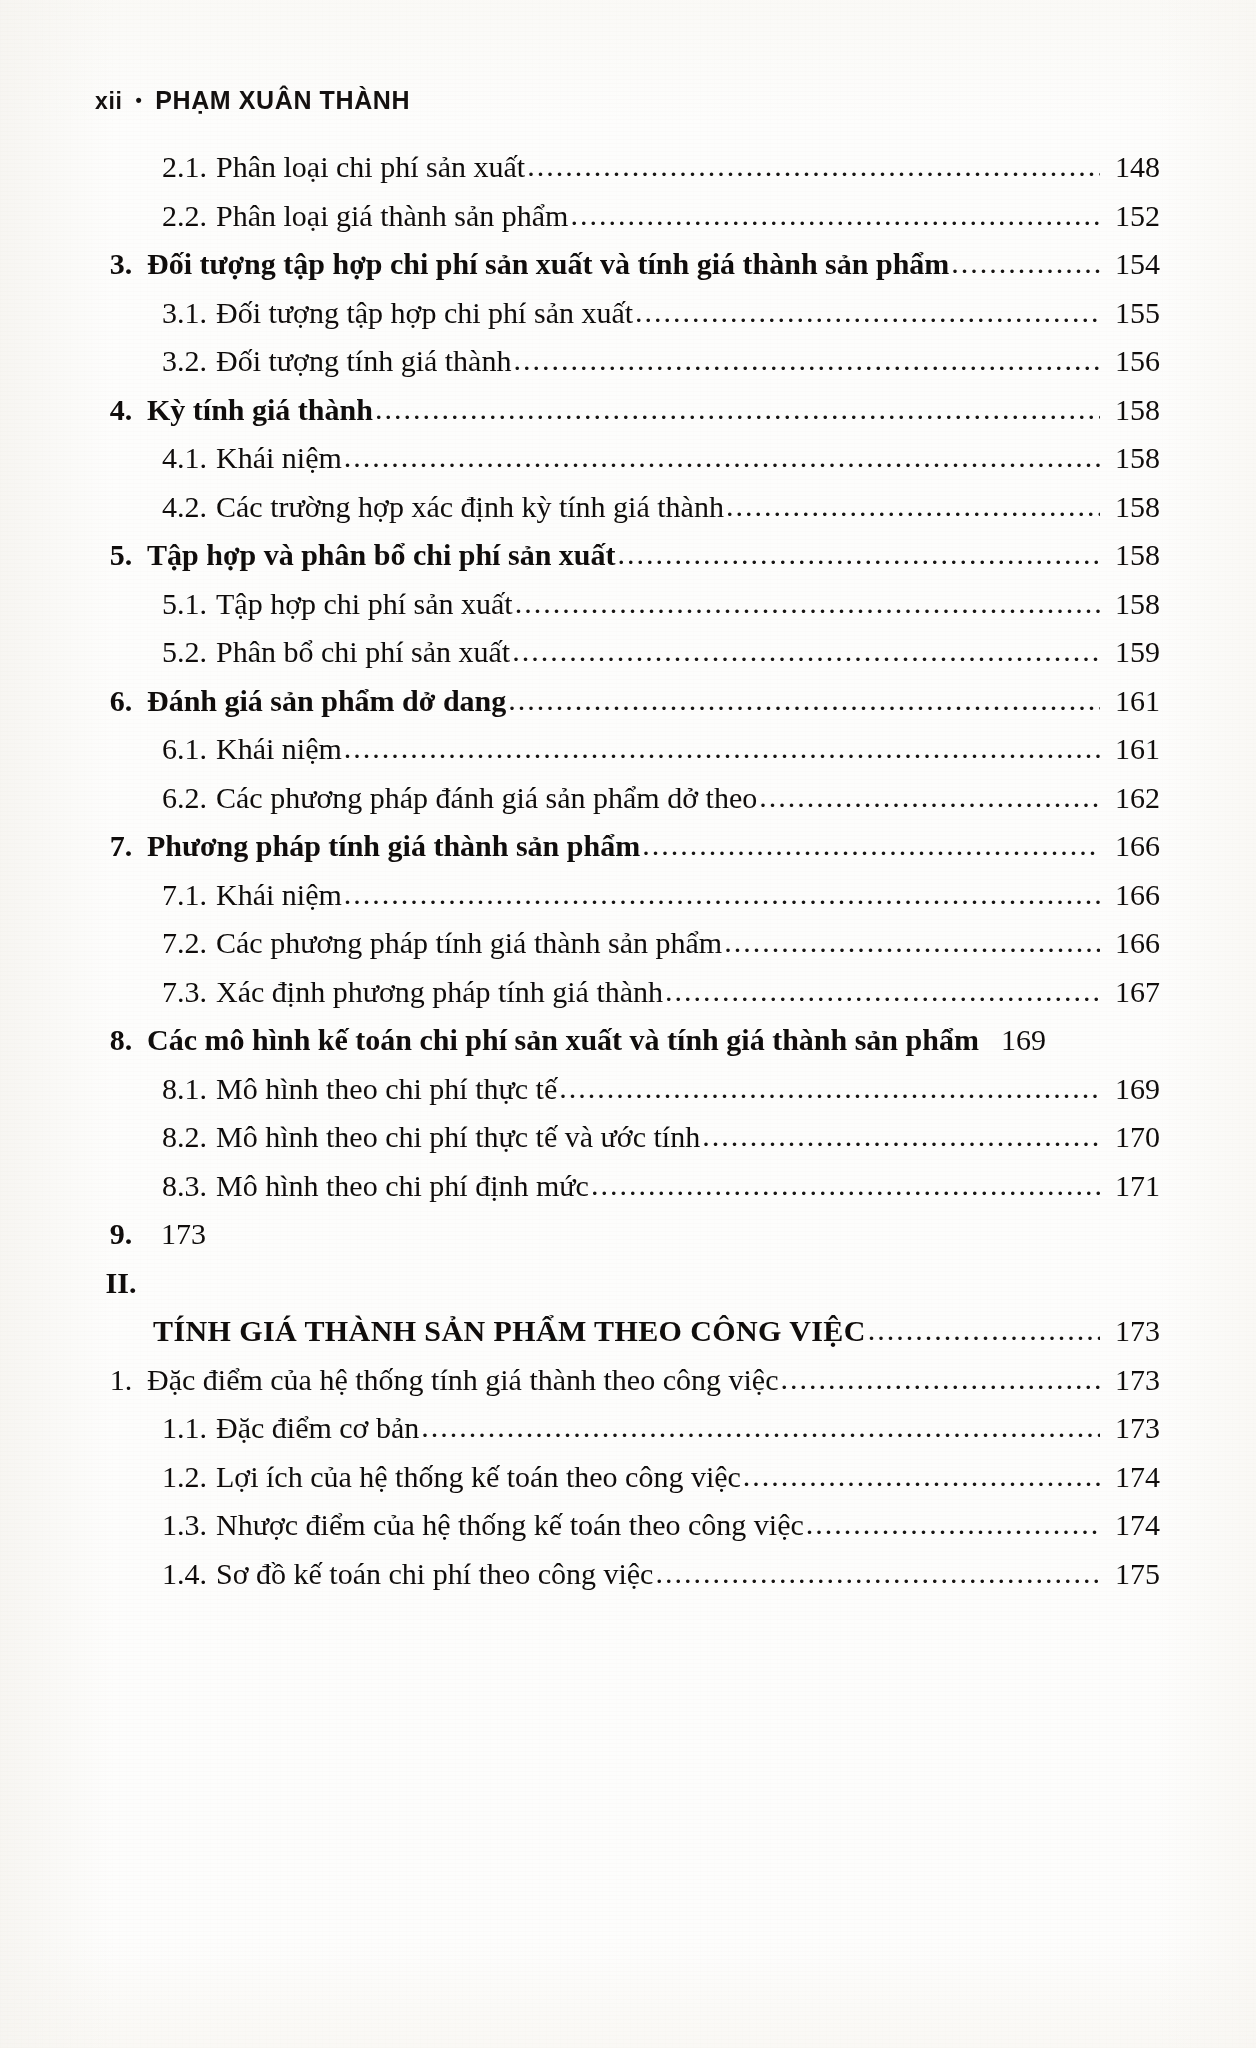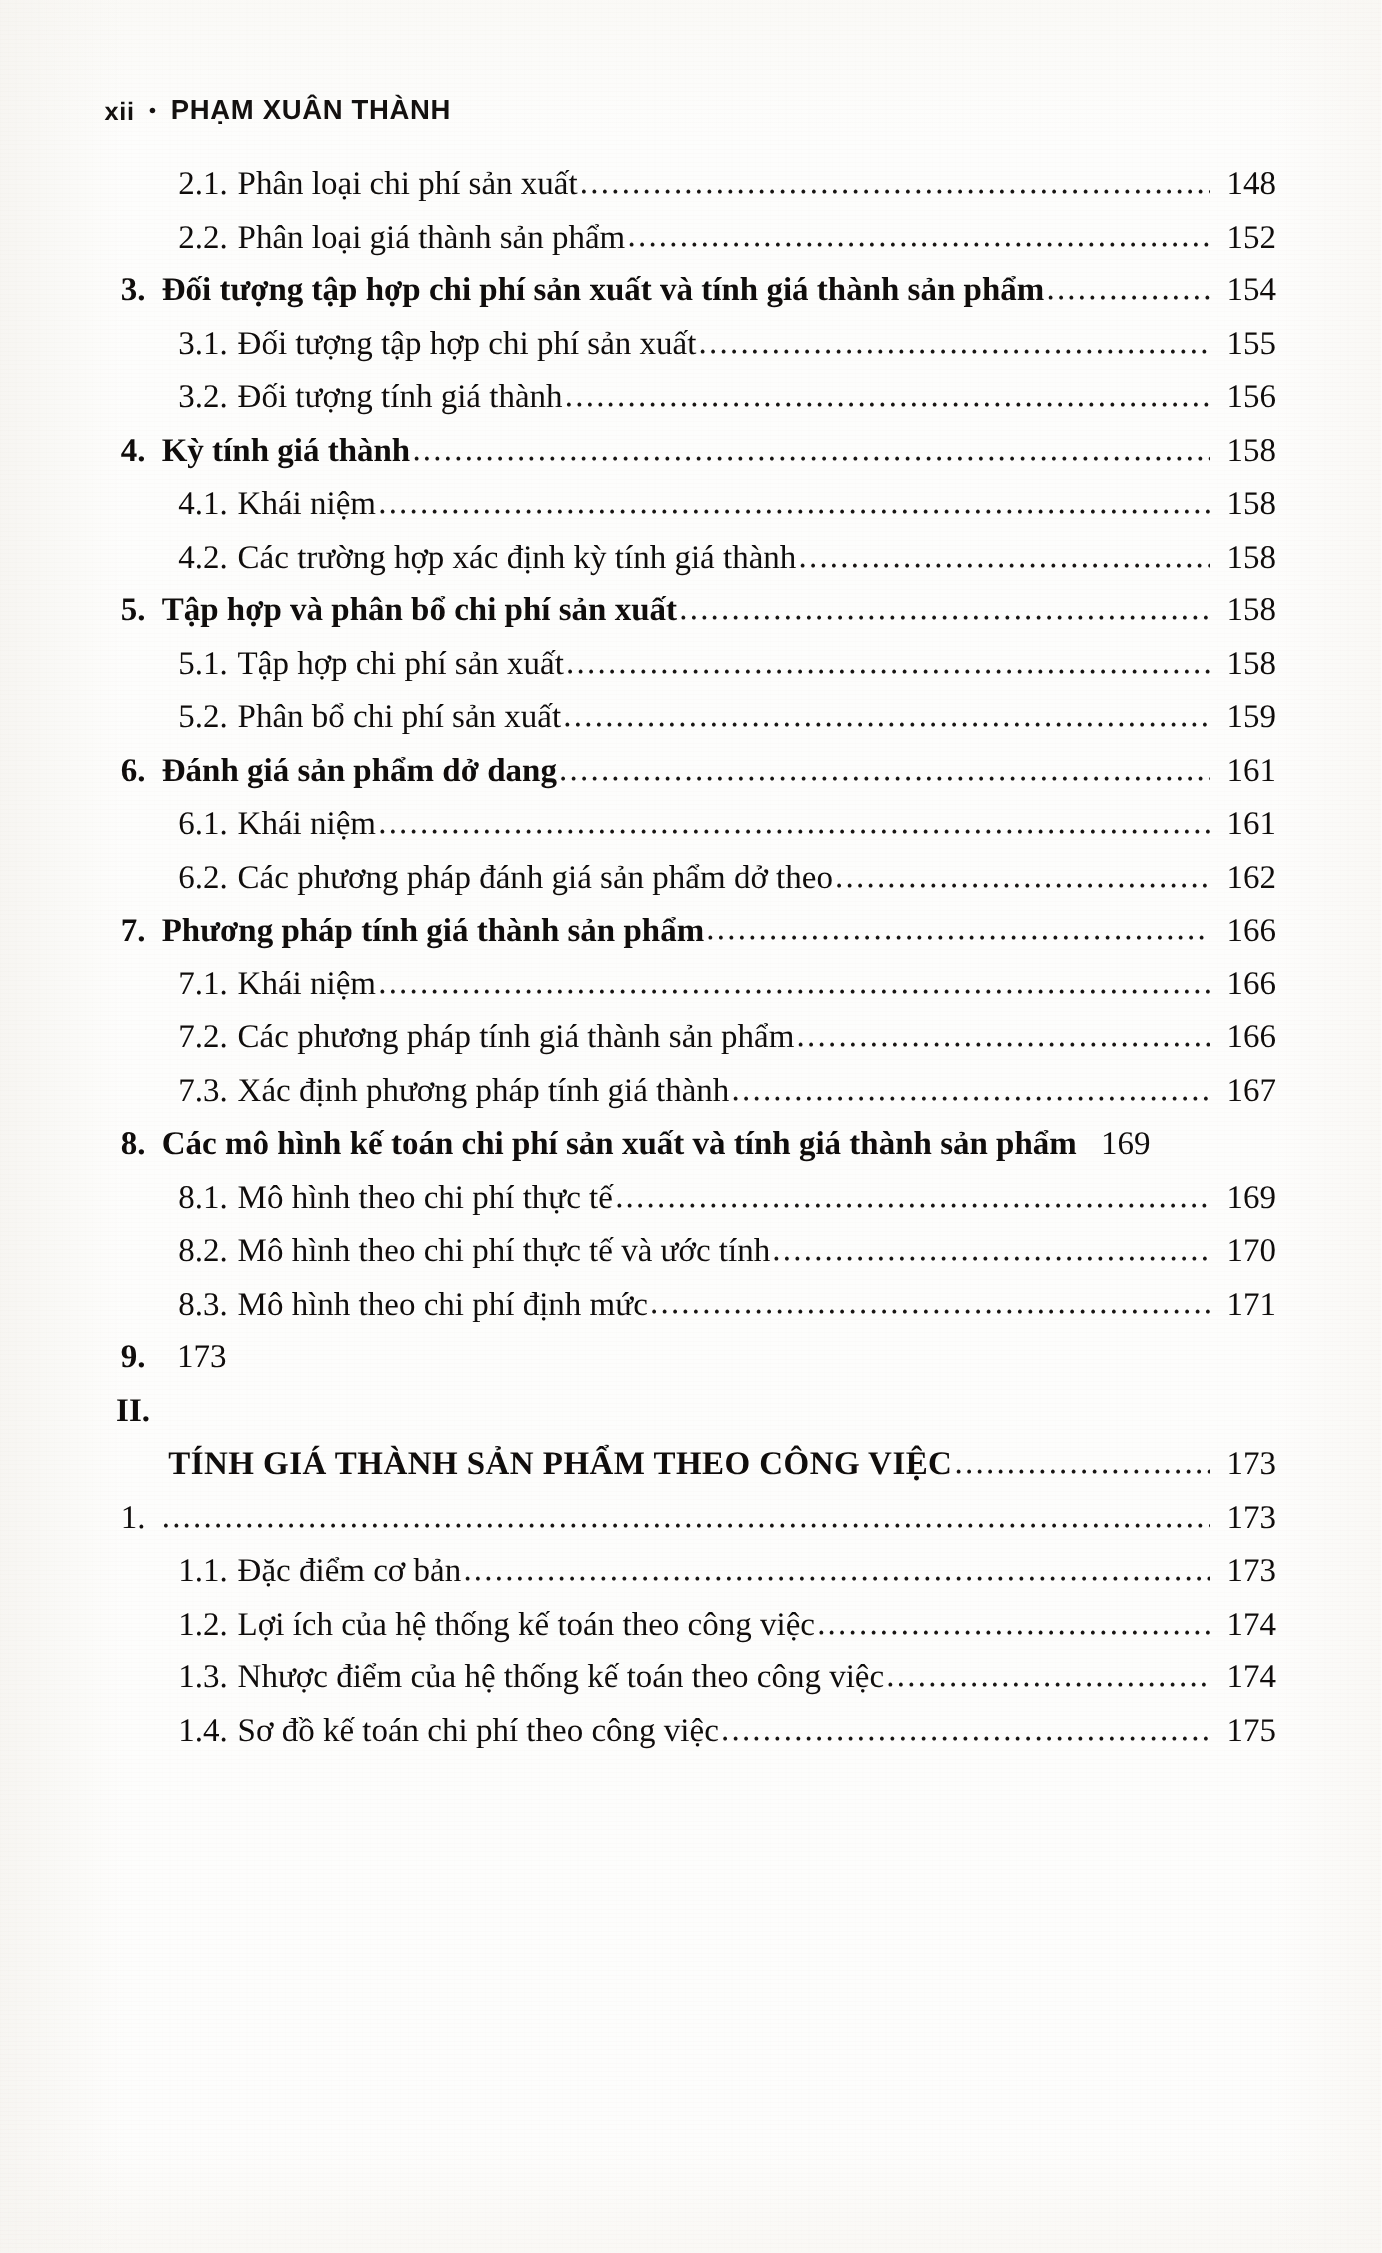--- a/index.html
+++ b/index.html
@@ -297,20 +297,21 @@
         <span class="pageno"></span>
       </div>
       <div class="row cont">
         <span class="num b"></span>
         <span class="title caps">TÍNH GIÁ THÀNH SẢN PHẨM THEO CÔNG VIỆC</span>
         <span class="leader"></span>
         <span class="pageno">173</span>
       </div>
       <div class="row lvl1">
         <span class="num">1.</span>
+        <span class="title">Đặc điểm của hệ thống tính giá thành theo công việc</span>
         <span class="leader"></span>
         <span class="pageno">173</span>
       </div>
       <div class="row lvl2">
         <span class="num">1.1.</span>
         <span class="title">Đặc điểm cơ bản</span>
         <span class="leader"></span>
         <span class="pageno">173</span>
       </div>
       <div class="row lvl2">

